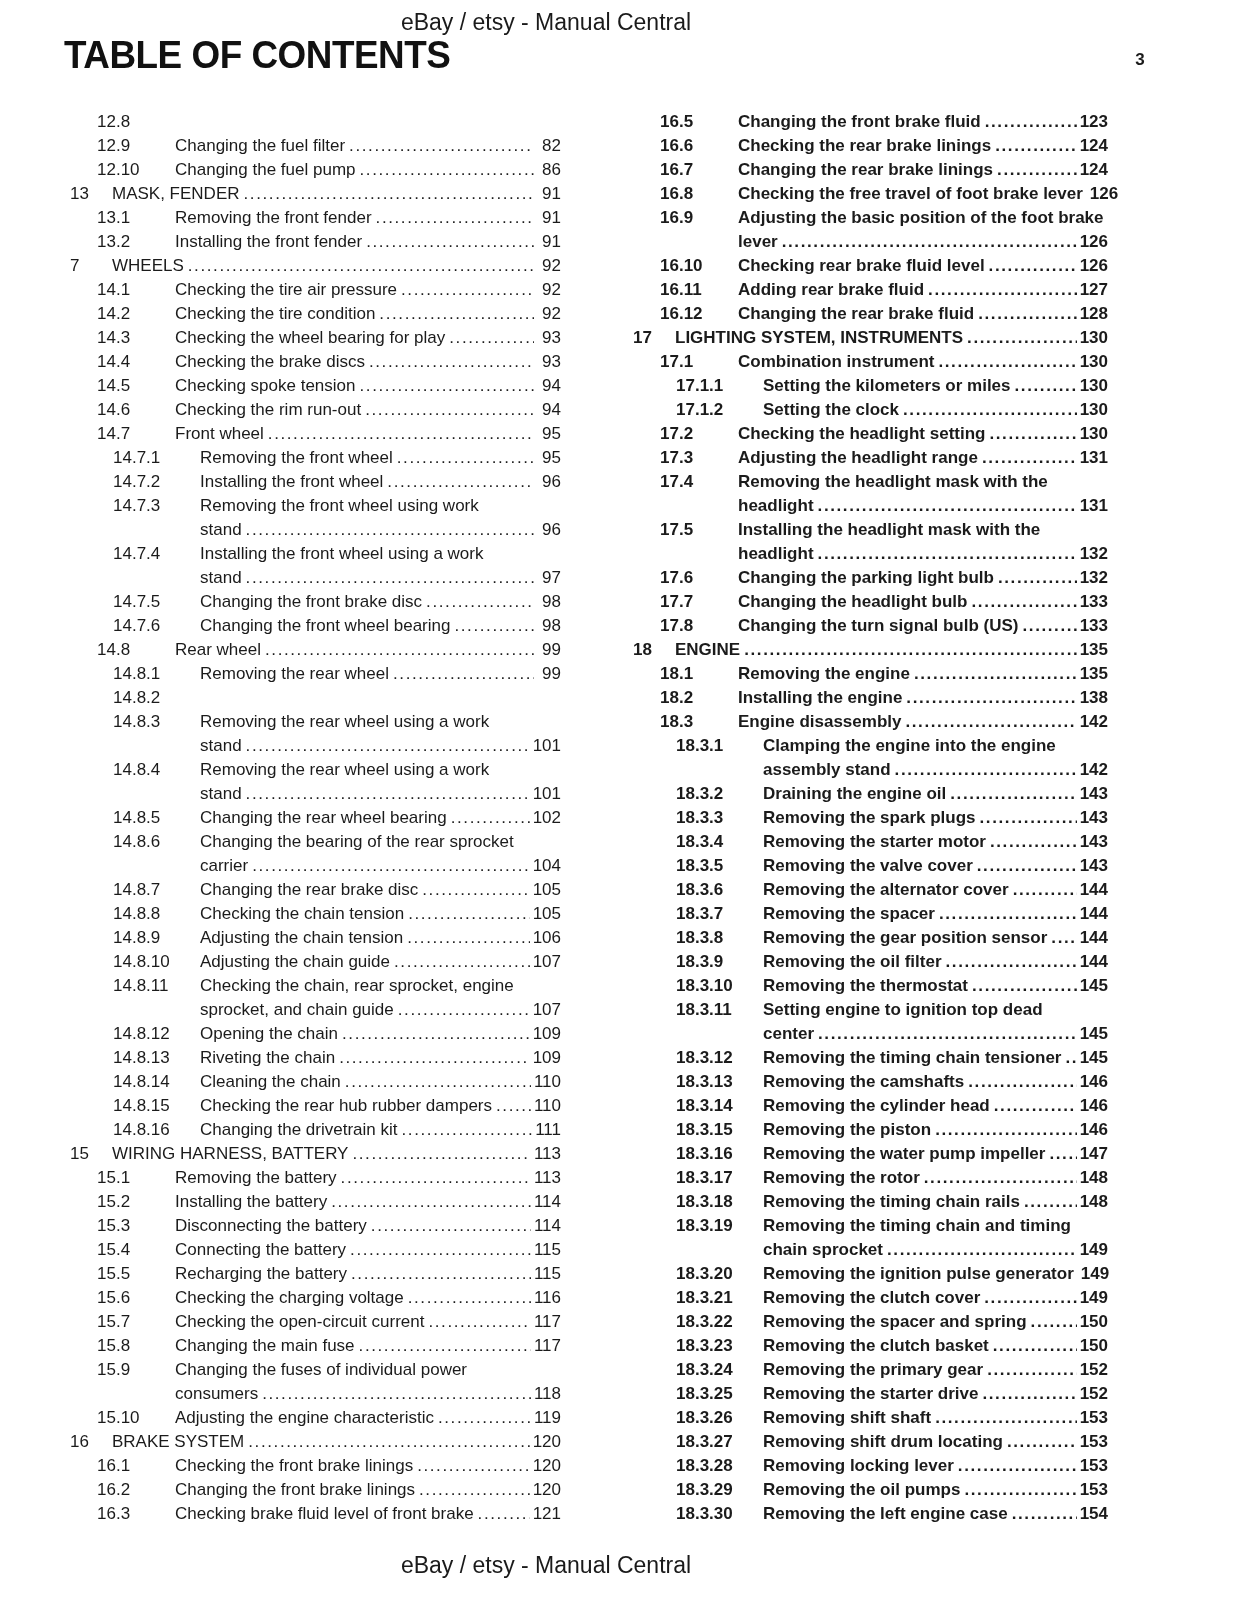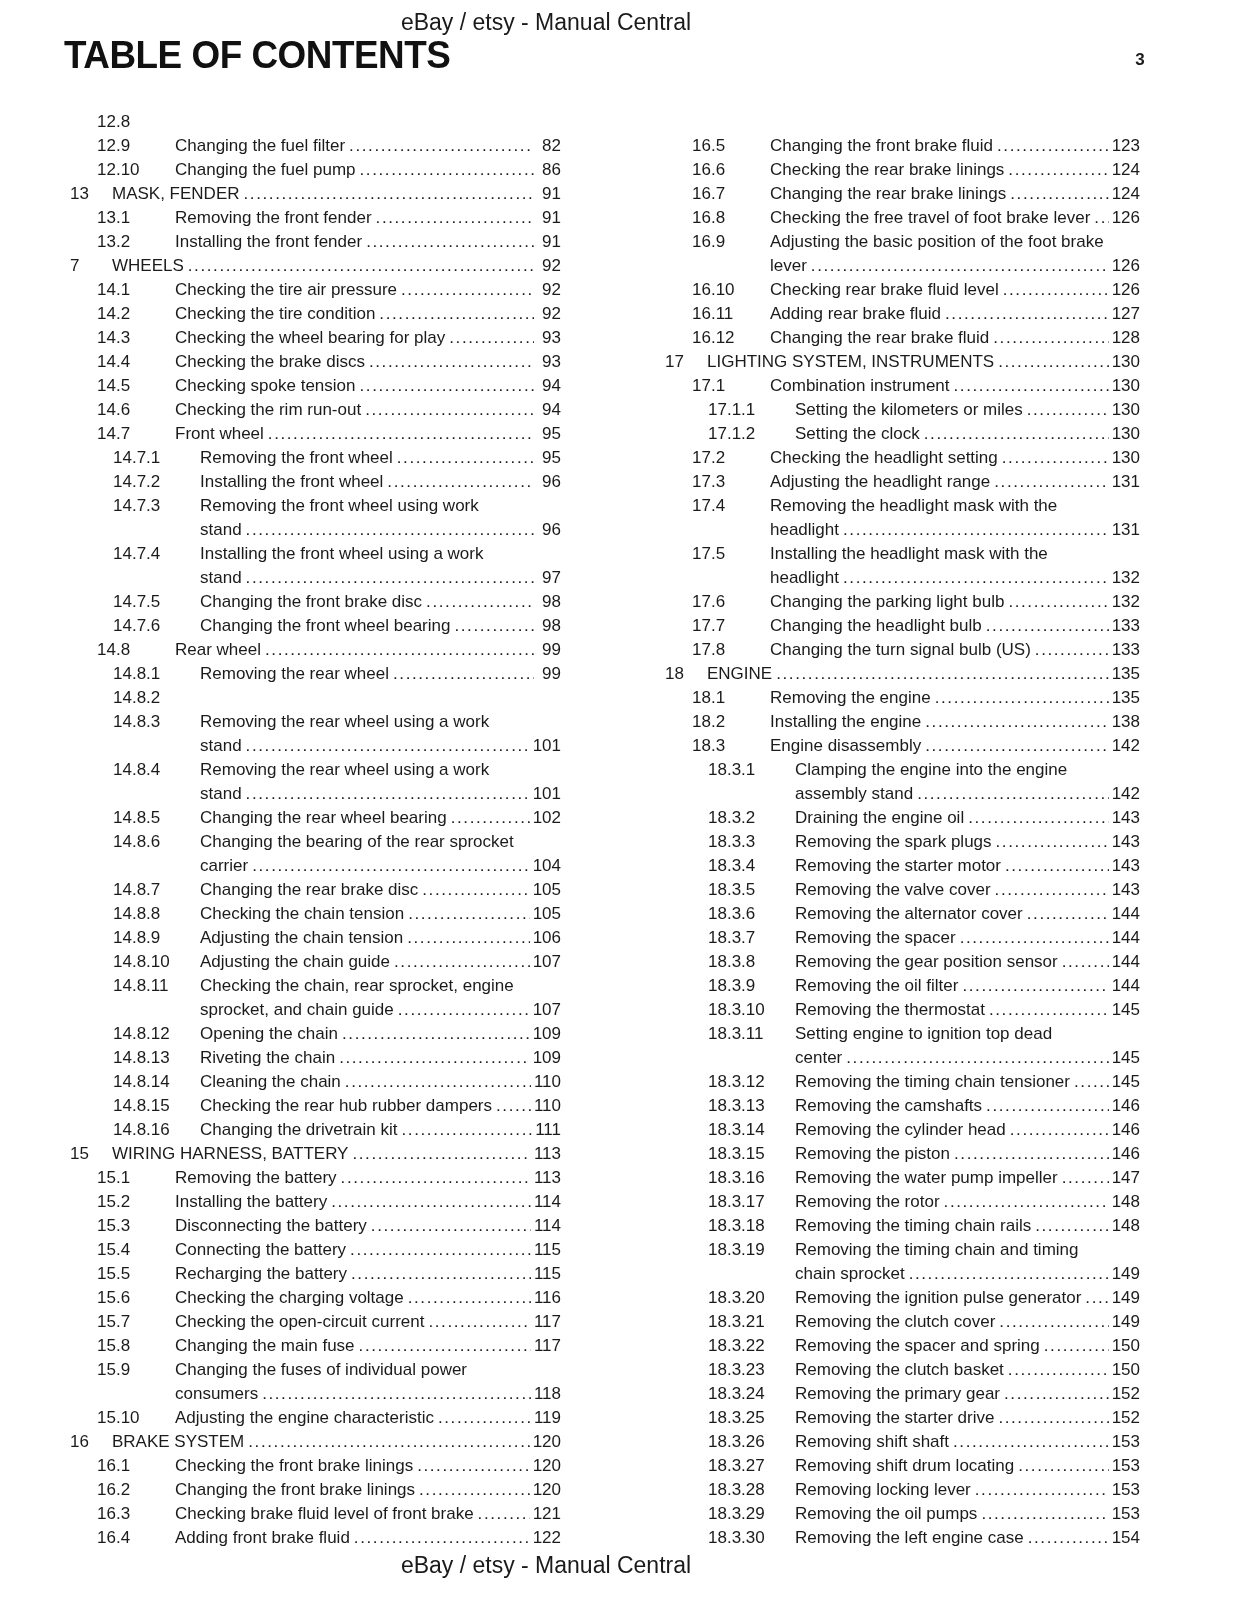--- a/index.html
+++ b/index.html
@@ -28,24 +28,24 @@
     white-space: nowrap;
     color: #111;
   }
   .corner-page-num {
     position: absolute; left: 1118px; top: 50px; width: 44px;
     text-align: center;
     font-size: 17px; font-weight: bold;
   }
   .toc {
     position: absolute; left: 70px; top: 110px;
-    display: flex; gap: 104px; align-items: flex-end;
+    display: flex; gap: 72px;
   }
   .col-left  { width: 491px; }
-  .col-right { width: 475px; }
+  .col-right { width: 475px; font-weight: bold; }
   .entry { display: flex; font-size: 17px; line-height: 24px; }
   .num { flex: none; white-space: nowrap; }
   .l1 .num { width: 42px; }
   .l2 .num { margin-left: 27px; width: 78px; }
   .l3 .num { margin-left: 43px; width: 87px; }
   .ebody { flex: 1; min-width: 0; }
   .line { display: flex; align-items: baseline; }
   .txt { white-space: nowrap; }
   .dots {
     flex: 1; overflow: hidden; white-space: nowrap;
@@ -586,30 +586,20 @@
       <div class="entry l2">
         <span class="num">16.3</span>
         <div class="ebody">
           <div class="line">
             <span class="txt">Checking brake fluid level of front brake</span>
             <span class="dots"></span>
             <span class="pagenum">121</span>
           </div>
         </div>
       </div>
-      <div class="entry l2">
-        <span class="num">16.4</span>
-        <div class="ebody">
-          <div class="line">
-            <span class="txt">Adding front brake fluid</span>
-            <span class="dots"></span>
-            <span class="pagenum">122</span>
-          </div>
-        </div>
-      </div>
     </div>
   <div class="col-right" id="col-right">
       <div class="entry l2">
         <span class="num">16.5</span>
         <div class="ebody">
           <div class="line">
             <span class="txt">Changing the front brake fluid</span>
             <span class="dots"></span>
             <span class="pagenum">123</span>
           </div>

